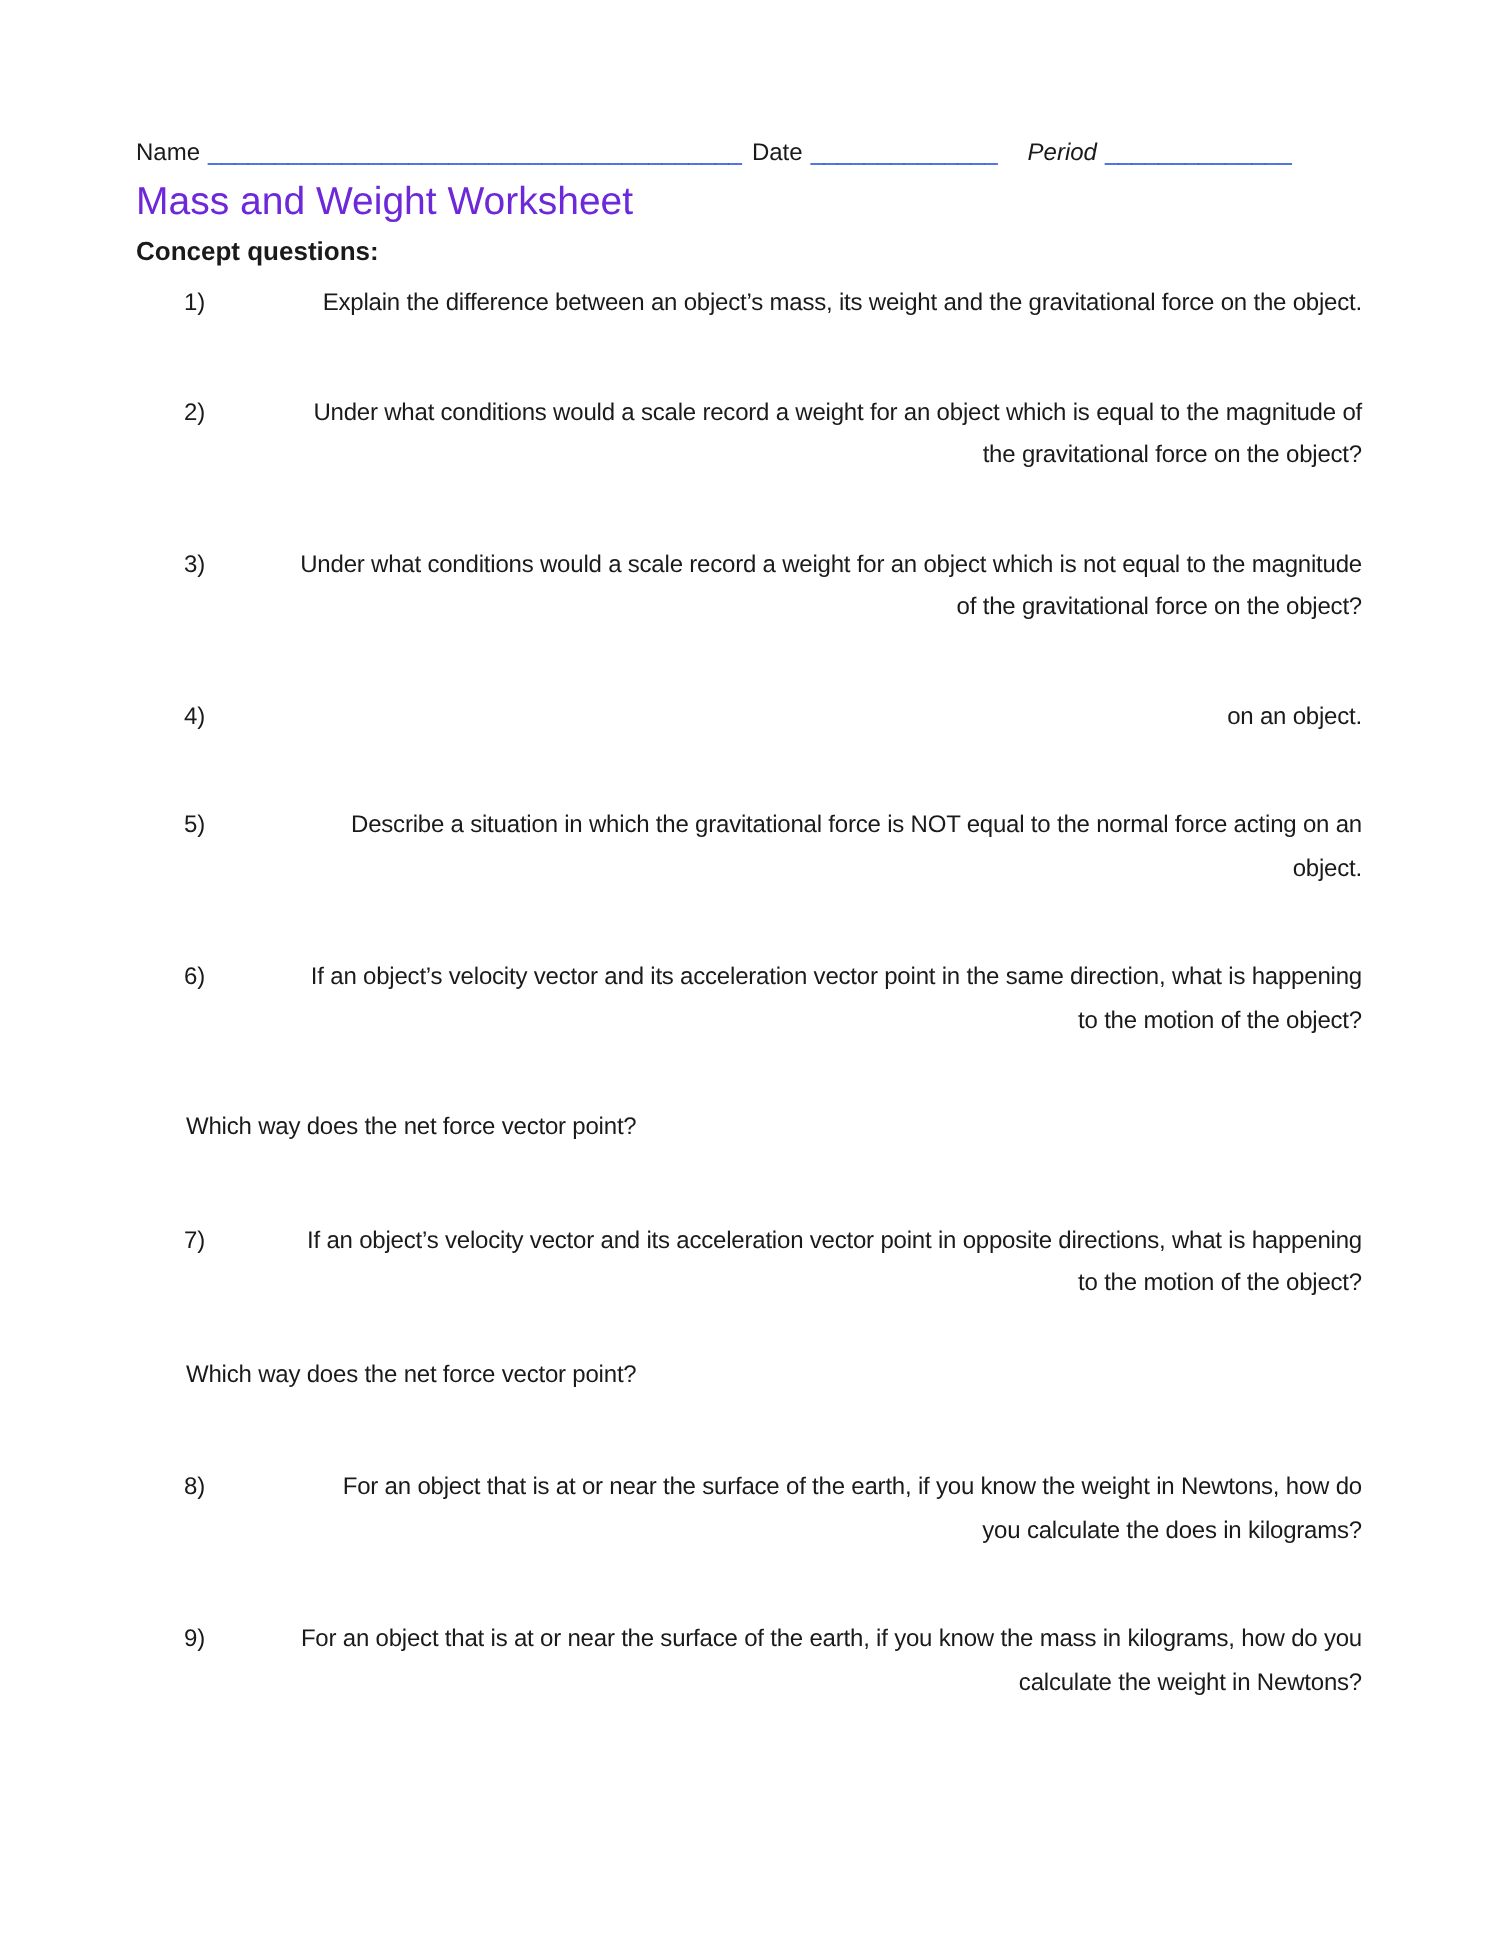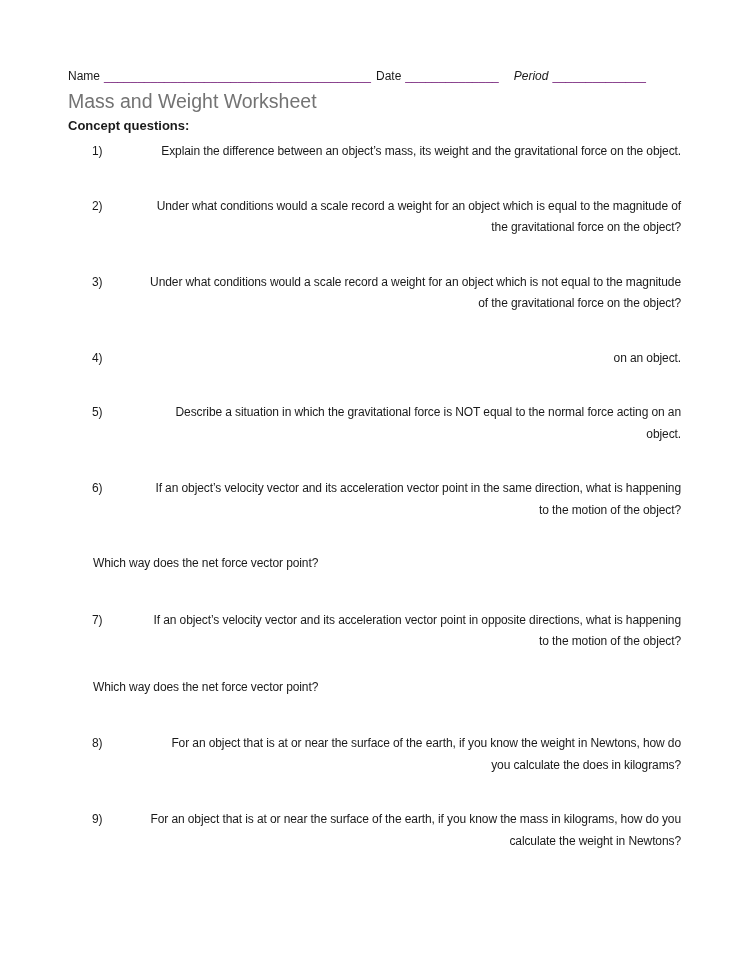--- a/index.html
+++ b/index.html
@@ -26,33 +26,33 @@
     display: flex;
     align-items: baseline;
     font-size: 12px;
     line-height: 16px;
     white-space: nowrap;
   }
   .header-row .lbl { flex: 0 0 auto; }
   .header-row .uline {
     flex: 0 0 auto;
     letter-spacing: 0;
-    color: #701a75;
+    color: #1d4ed8;
   }
   .gap4  { margin-left: 4px; }
   .gap5  { margin-left: 5px; }
   .gap15 { margin-left: 15px; font-style: italic; }
 
   .title {
     margin: 5px 0 0 0;
     font-size: 19.5px;
     font-weight: 400;
     line-height: 25px;
     letter-spacing: 0;
-    color: #737373;
+    color: #6d28d9;
   }
   .concept {
     margin-top: 3px;
     font-size: 13px;
     font-weight: 700;
     line-height: 17px;
   }
 
   
   .questions {

